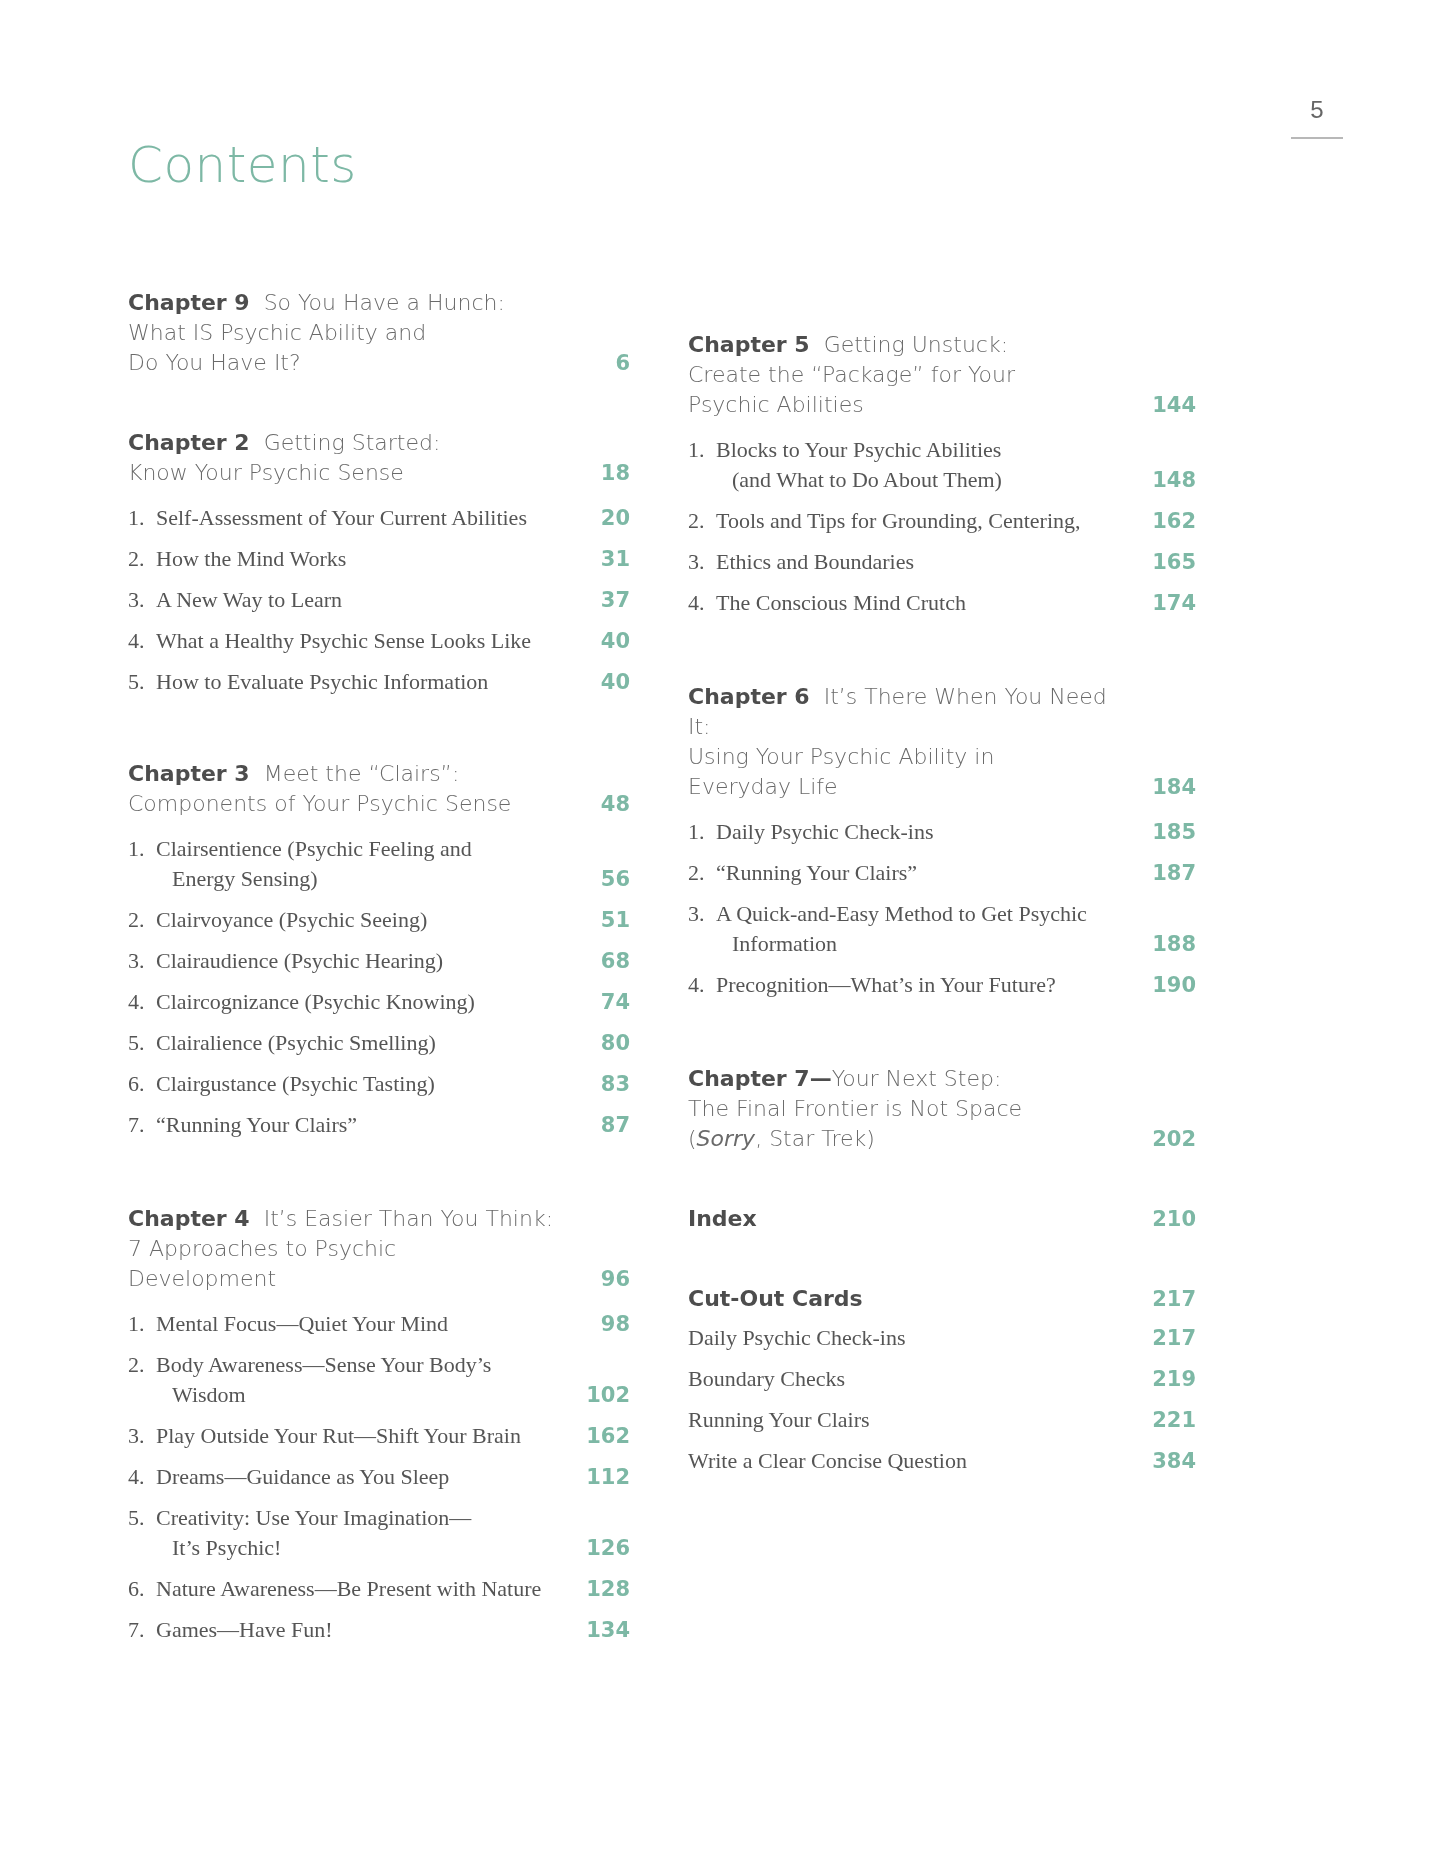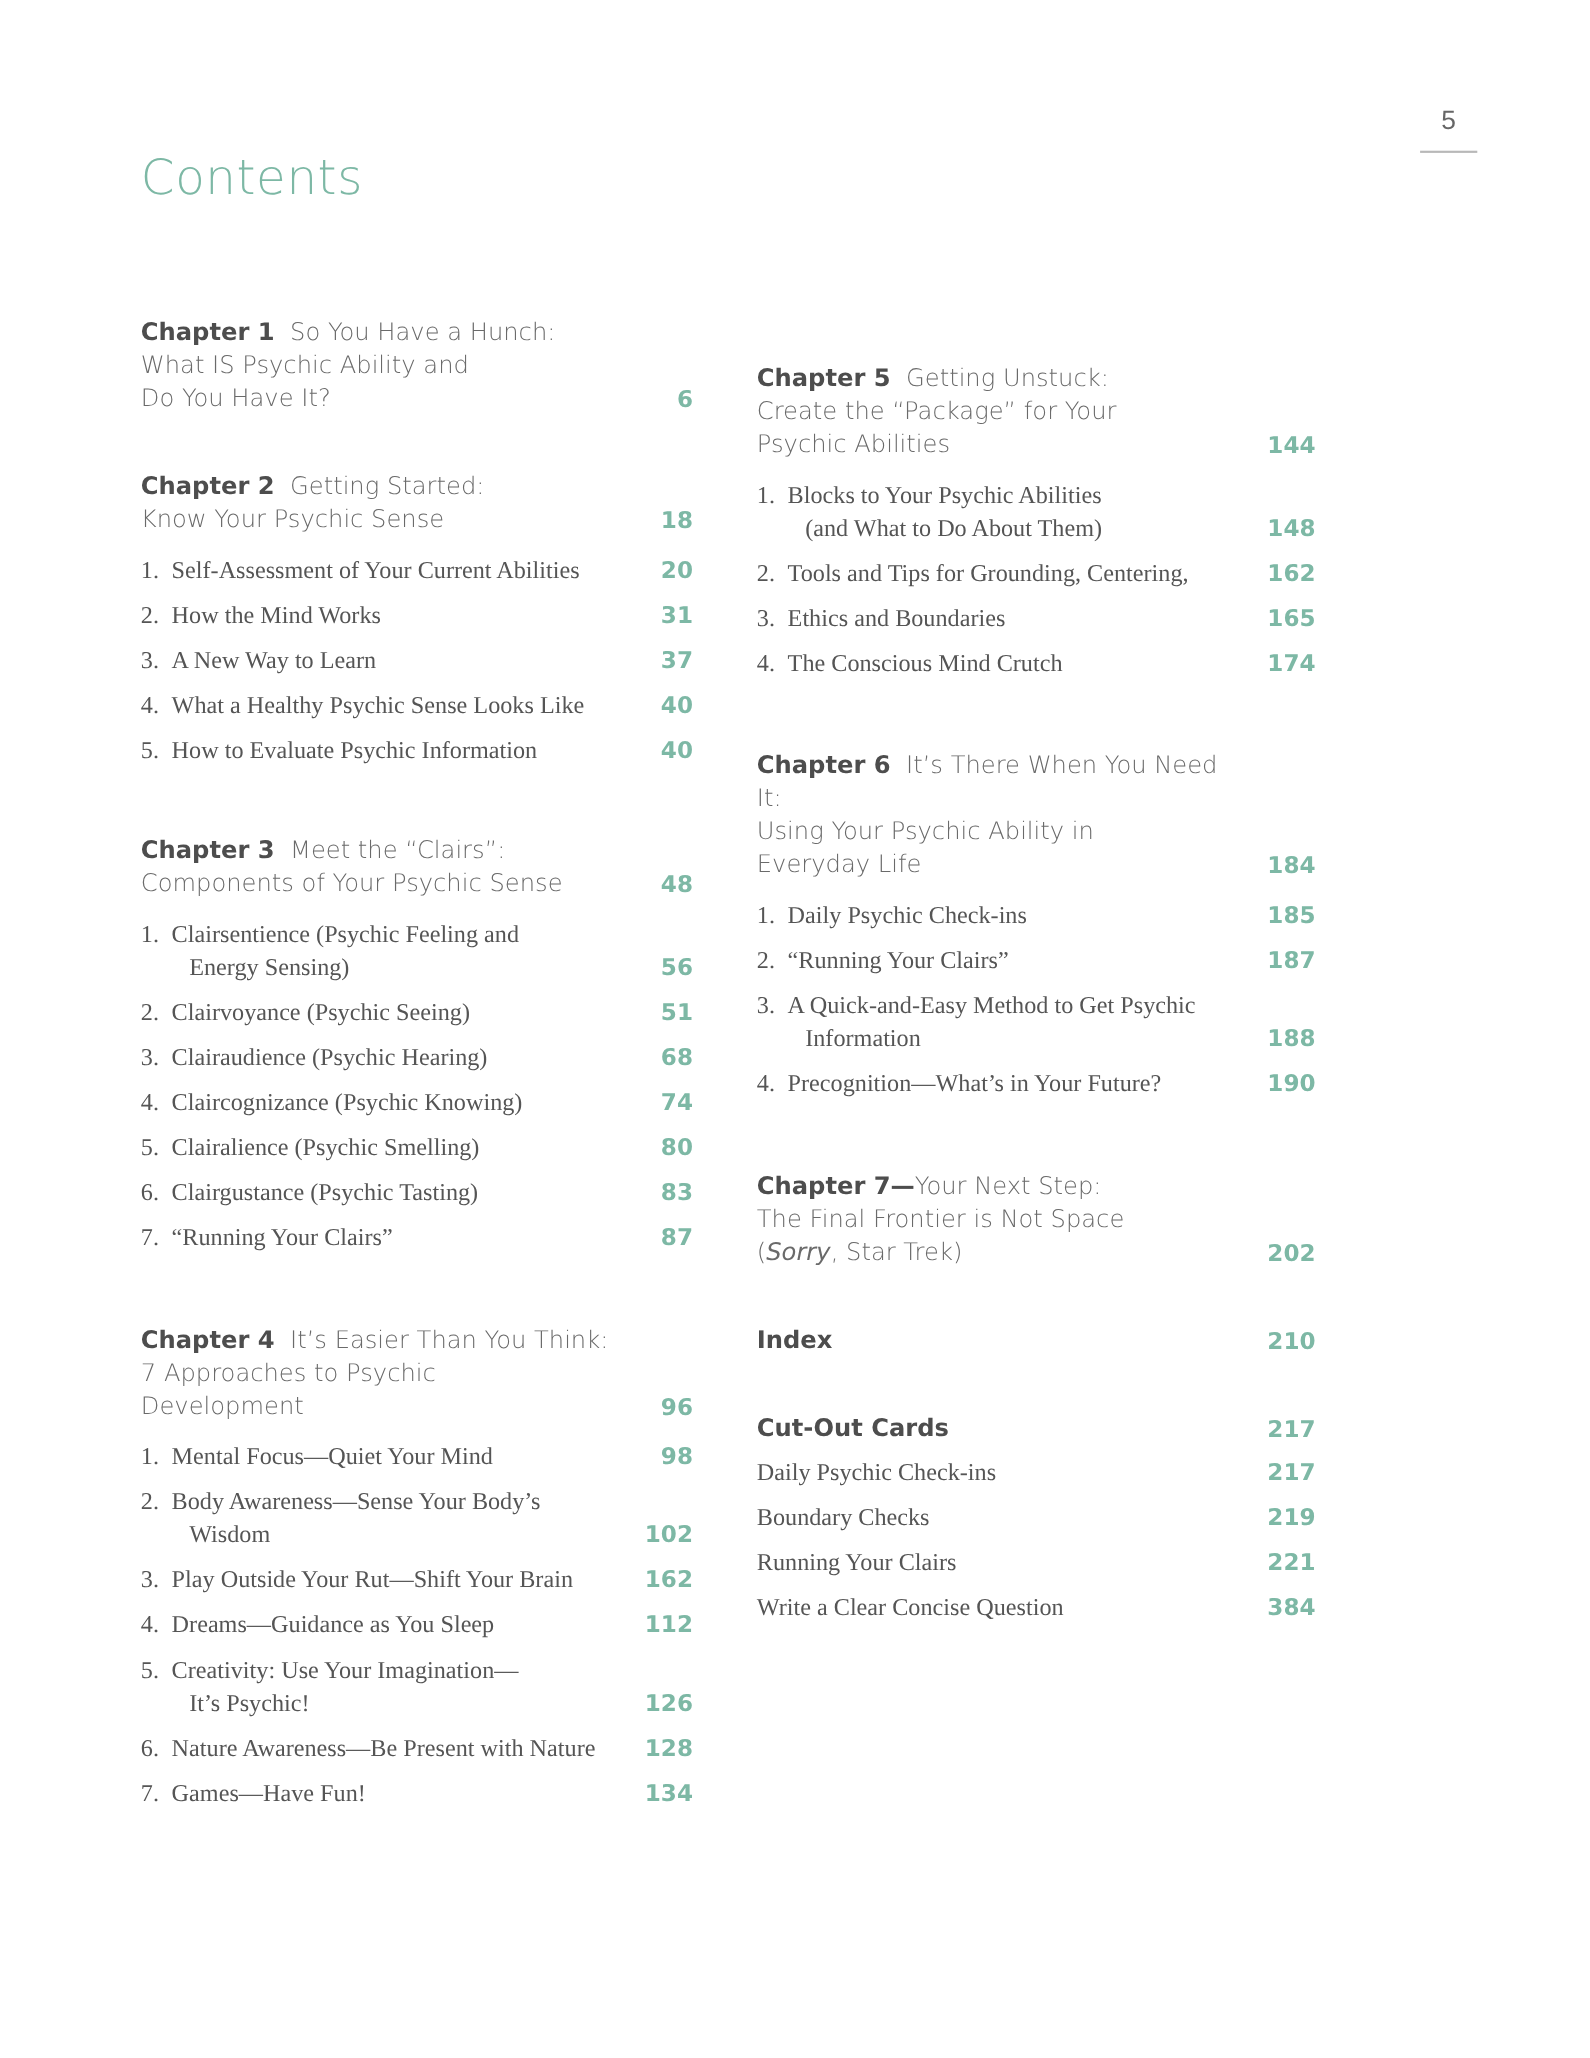--- a/index.html
+++ b/index.html
@@ -1,21 +1,21 @@
 <!DOCTYPE html>
 <html><head>
 <meta charset="utf-8">
 <style>
   html, body { margin: 0; padding: 0; background: #ffffff; }
   body { width: 1445px; height: 1871px; position: relative; overflow: hidden; }
   .page-num { position: absolute; left: 1291px; top: 96px; width: 52px; text-align: center;
     font-family: "Liberation Sans", sans-serif; font-size: 24px; color: #666; font-weight: 300; }
   .page-rule { position: absolute; left: 1291px; top: 137px; width: 52px; height: 2px; background: #b8b8b8; }
   .title { position: absolute; left: 128px; top: 136px; margin: 0;
-    font-family: "DejaVu Sans", sans-serif; font-weight: 200; font-size: 44px; color: #7db8a5;
+    font-family: "DejaVu Sans", sans-serif; font-weight: 200; font-size: 50px; color: #7db8a5;
     letter-spacing: 0.5px; }
   .col { position: absolute; }
   .col.left { left: 128px; top: 288px; width: 502px; }
   .col.right { left: 688px; top: 330px; width: 508px; }
   .chap { position: relative; font-family: "DejaVu Sans", sans-serif; font-size: 22px; line-height: 30px;
     color: #6a6a6a; font-weight: 300; padding-right: 70px; }
   .chap b { font-weight: 700; color: #4d4d4d; }
   .chap i { font-style: italic; }
   .num { position: absolute; right: 0; bottom: 0; font-family: "DejaVu Sans", sans-serif;
     font-weight: 700; font-size: 21px; color: #7db8a5; line-height: 30px; }
@@ -42,21 +42,21 @@
 </head>
 <body>
 
 <div class="page-num">5</div>
 <div class="page-rule"></div>
 <h1 class="title">Contents</h1>
 
 <div class="col left">
 
   <div class="chap">
-    <b>Chapter 1</b>&nbsp;&nbsp;<span>So You Have a Hunch:</span><br>
+    <b>Chapter 9</b>&nbsp;&nbsp;<span>So You Have a Hunch:</span><br>
     <span>What IS Psychic Ability and</span><br>
     <span>Do You Have It?</span>
     <span class="num">6</span>
   </div>
 
   <div class="gap-l1"></div>
 
   <div class="chap">
     <b>Chapter 2</b>&nbsp;&nbsp;<span>Getting Started:</span><br>
     <span>Know Your Psychic Sense</span>

